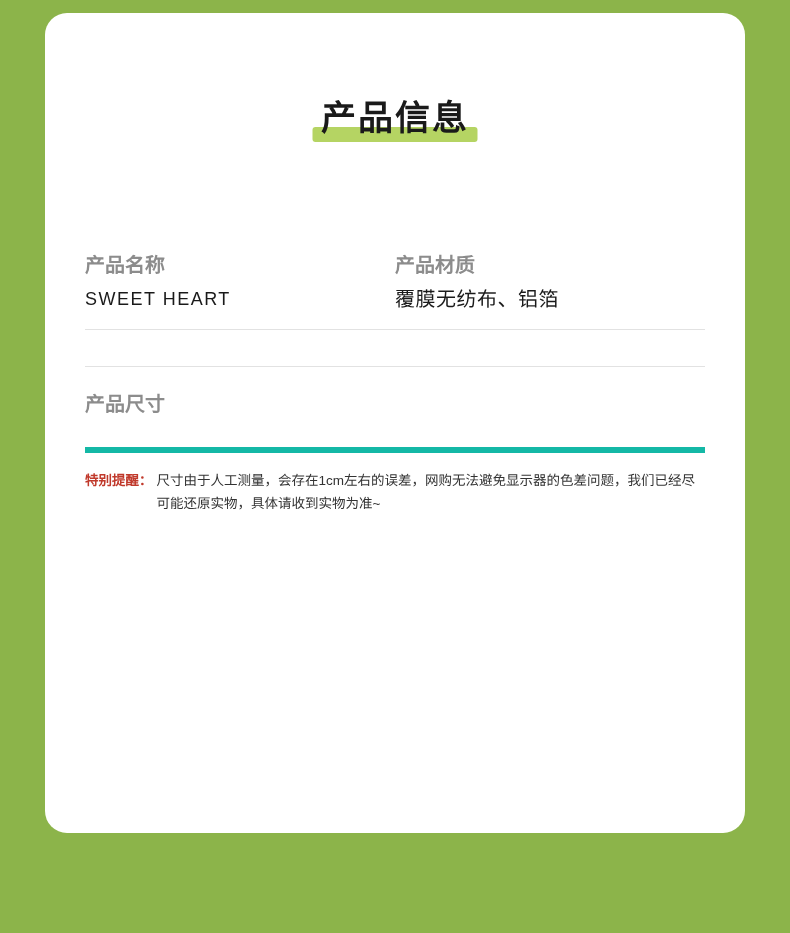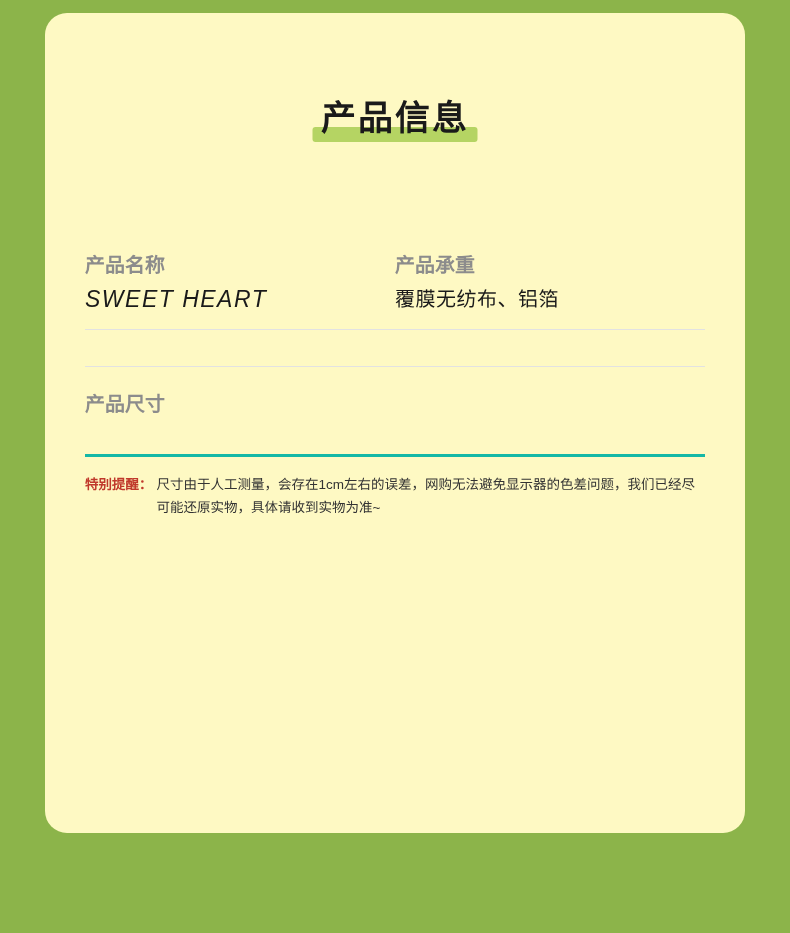--- a/index.html
+++ b/index.html
@@ -12,21 +12,21 @@
     background: #8cb44a;
     font-family: "Liberation Sans", sans-serif;
     overflow: hidden;
   }
   .card {
     position: absolute;
     left: 45px;
     top: 13px;
     width: 700px;
     height: 820px;
-    background: #fef9c3;
+    background: #ffffff;
     border-radius: 22px;
   }
   .title-wrap {
     position: relative;
     text-align: center;
     margin-top: 82px;
     height: 60px;
   }
   .title-highlight {
     position: absolute;
@@ -50,22 +50,22 @@
   .spec-area {
     margin: 95px 40px 0 40px;
   }
   .spec-row {
     display: flex;
     padding-bottom: 14px;
     border-bottom: 1px solid #e2e2e2;
     margin-bottom: 22px;
   }
   .spec-row.last {
-    border-bottom: 3px solid #14b8a6;
-    padding-bottom: 31px;
+    border-bottom: 6px solid #14b8a6;
+    padding-bottom: 24px;
     margin-bottom: 16px;
   }
   .spec-col {
     flex: 0 0 50%;
     box-sizing: border-box;
   }
   .spec-col.full {
     flex: 0 0 100%;
   }
   .spec-label {
@@ -76,24 +76,23 @@
     margin-bottom: 4px;
   }
   .spec-value {
     font-size: 20px;
     font-weight: normal;
     color: #1a1a1a;
     line-height: 31px;
     letter-spacing: 0.5px;
   }
   .spec-value.latin {
-    font-size: 23px;
+    font-size: 18px;
     letter-spacing: 1.5px;
     font-weight: normal;
-    font-style: italic;
   }
   .note {
     margin: 6px 40px;
     display: flex;
     align-items: flex-start;
     font-size: 13.5px;
     line-height: 23px;
     color: #333333;
   }
   .note-label {
@@ -118,21 +117,21 @@
   </div>
 
   <div class="spec-area">
 
     <div class="spec-row">
       <div class="spec-col">
         <div class="spec-label">产品名称</div>
         <div class="spec-value latin">SWEET HEART</div>
       </div>
       <div class="spec-col">
-        <div class="spec-label">产品承重</div>
+        <div class="spec-label">产品材质</div>
         <div class="spec-value">覆膜无纺布、铝箔</div>
       </div>
     </div>
 
     <div class="spec-row">
     </div>
 
     <div class="spec-row last">
       <div class="spec-col full">
         <div class="spec-label">产品尺寸</div>

